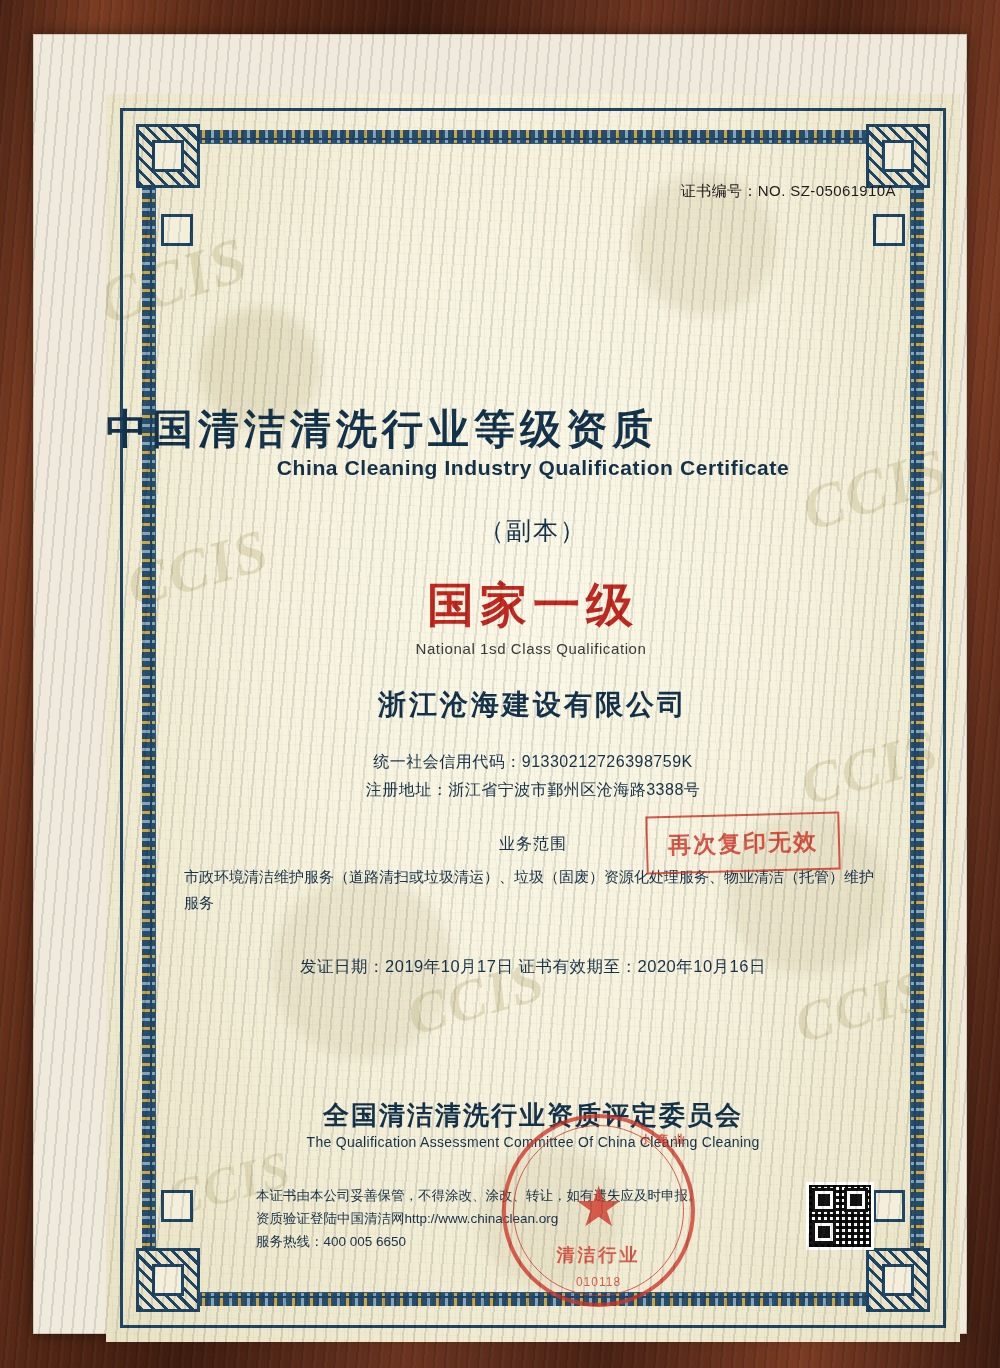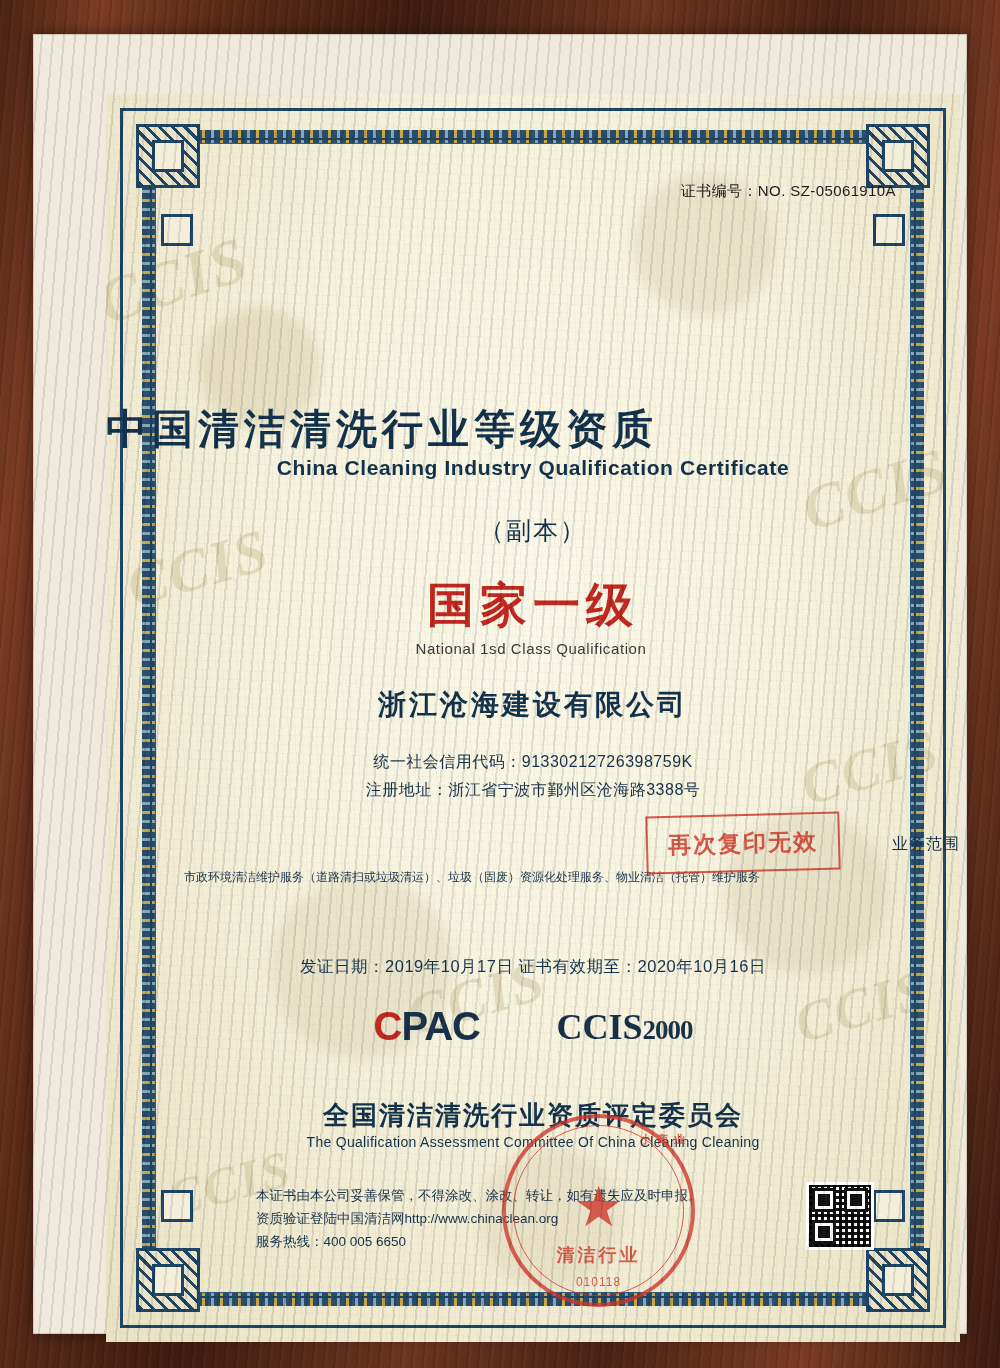--- a/index.html
+++ b/index.html
@@ -169,26 +169,26 @@
     font-size:28px;color:#12314a;letter-spacing:3px;
   }
   .line-credit,.line-addr{
     position:absolute;left:0;right:0;text-align:center;
     font-size:16px;color:#16324a;letter-spacing:.5px;
   }
   .line-credit{top:658px}
   .line-addr{top:686px}
 
   .scope-label{
-    position:absolute;left:0;right:0;top:740px;text-align:right;
+    position:absolute;left:0;right:0;top:740px;text-align:center;
     font-size:16px;color:#16324a;letter-spacing:1px;
   }
   .scope-body{
     position:absolute;left:78px;right:78px;top:770px;
-    font-size:12px;color:#16324a;line-height:26px;text-align:left;
+    font-size:15px;color:#16324a;line-height:26px;text-align:left;
   }
 
   .dates{
     position:absolute;left:0;right:0;top:862px;text-align:center;
     font-size:16.5px;color:#16324a;letter-spacing:.5px;
   }
 
   
   .logos-row{
     position:absolute;left:0;right:0;top:910px;text-align:center;
@@ -315,24 +315,20 @@
 
         <div class="company">浙江沧海建设有限公司</div>
         <div class="line-credit">统一社会信用代码：91330212726398759K</div>
         <div class="line-addr">注册地址：浙江省宁波市鄞州区沧海路3388号</div>
 
         <div class="scope-label">业务范围</div>
         <div class="scope-body">市政环境清洁维护服务（道路清扫或垃圾清运）、垃圾（固废）资源化处理服务、物业清洁（托管）维护服务</div>
 
         <div class="dates">发证日期：2019年10月17日    证书有效期至：2020年10月16日</div>
 
-        <div class="logos-row">
-          <span class="cpac"><span class="c">C</span><span class="pac">PAC</span></span>
-          <span class="ccis2000"><span>CCIS</span><span class="two">2000</span></span>
-        </div>
 
         <div class="committee-cn">全国清洁清洗行业资质评定委员会</div>
         <div class="committee-en">The Qualification Assessment Committee Of China Cleaning Cleaning</div>
 
         <div class="footnotes">
           <div>本证书由本公司妥善保管，不得涂改、涂改、转让，如有遗失应及时申报。</div>
           <div>资质验证登陆中国清洁网http://www.chinaclean.org</div>
           <div>服务热线：400 005 6650</div>
         </div>
 

